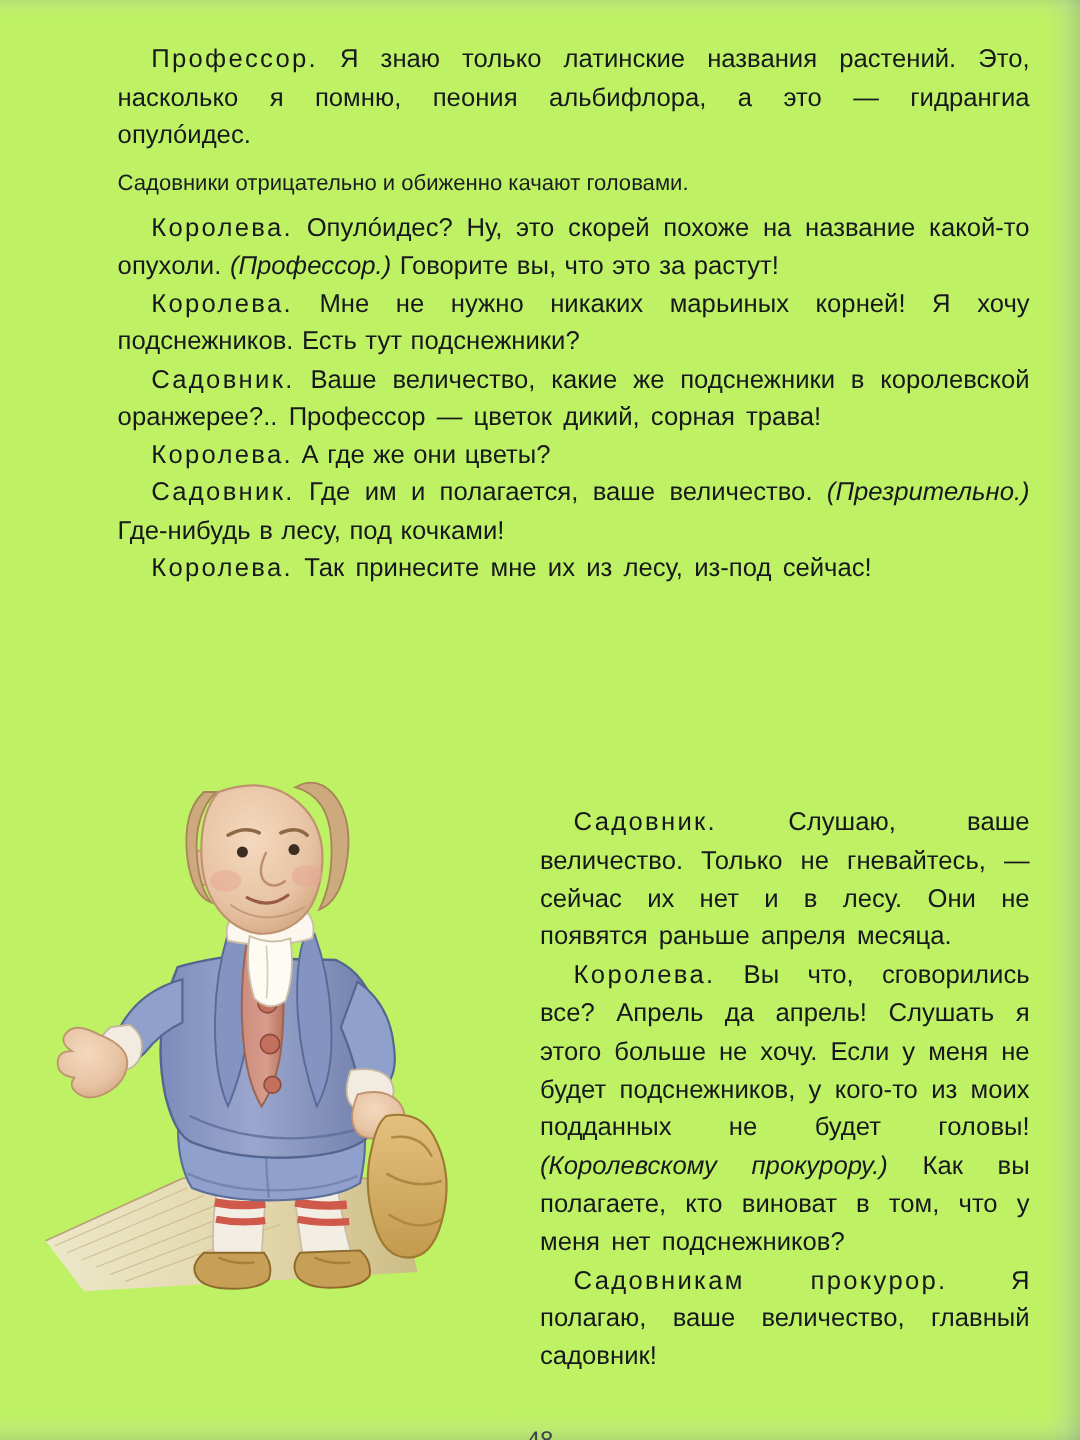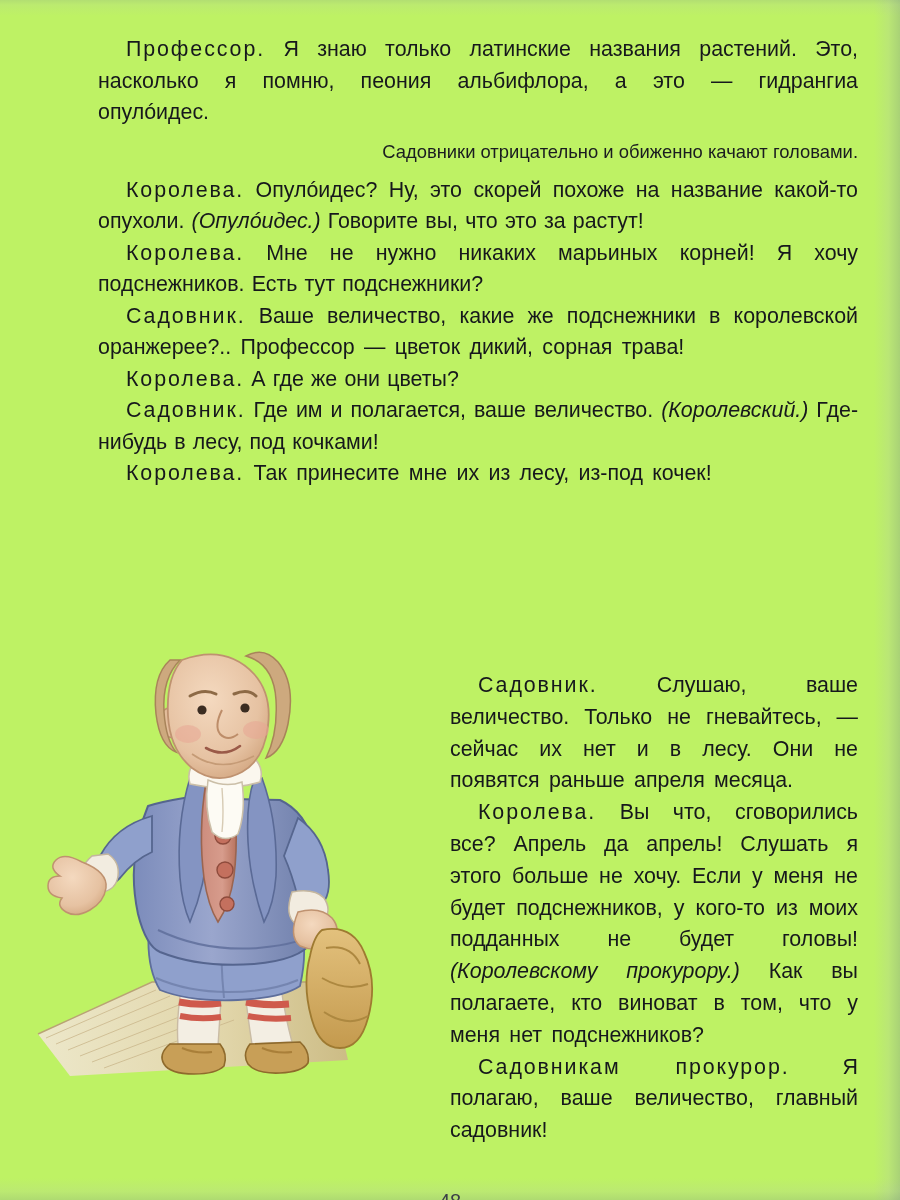--- a/index.html
+++ b/index.html
@@ -63,21 +63,21 @@
     line-height: 31.5px;
     color: #16181c;
     text-align: justify;
     text-indent: 28px;
     hyphens: manual;
   }
   p.stage-center {
     margin: 9px 0 10px 0;
     font-size: 18.4px;
     line-height: 27px;
-    text-align: right;
+    text-align: left;
     color: #1a1c20;
     text-indent: 0;
   }
   .speaker {
     letter-spacing: 1.9px;
   }
   .ital {
     font-style: italic;
   }
 
@@ -133,32 +133,32 @@
 <body>
 
 <div class="page">
 
   <div class="text-col">
 
     <p class="para ws1"><span class="speaker">Профессор.</span><span> Я знаю только латинские названия растений. Это, насколько я помню, пеония альбифлора, а это — гидрангиа опулóидес.</span></p>
 
     <p class="stage-center">Садовники отрицательно и обиженно качают головами.</p>
 
-    <p class="para ws2"><span class="speaker">Королева.</span><span> Опулóидес? Ну, это скорей похоже на название какой-то опухоли. </span><span class="ital">(Опулóидес.)</span><span> Говорите вы, что это за растут!</span></p>
+    <p class="para ws2"><span class="speaker">Королева.</span><span> Опулóидес? Ну, это скорей похоже на название какой-то опухоли. </span><span class="ital">(Профессор.)</span><span> Говорите вы, что это за растут!</span></p>
 
 
     <p class="para ws2"><span class="speaker">Королева.</span><span> Мне не нужно никаких марьиных корней! Я хочу подснежников. Есть тут подснежники?</span></p>
 
     <p class="para ws3"><span class="speaker">Садовник.</span><span> Ваше величество, какие же подснежники в королевской оранжерее?.. Профессор — цветок дикий, сорная трава!</span></p>
 
     <p class="para ws2"><span class="speaker">Королева.</span><span> А где же они цветы?</span></p>
 
-    <p class="para ws2"><span class="speaker">Садовник.</span><span> Где им и полагается, ваше величество. </span><span class="ital">(Королевский.)</span><span> Где-нибудь в лесу, под кочками!</span></p>
-
-    <p class="para ws3"><span class="speaker">Королева.</span><span> Так принесите мне их из лесу, из-под кочек!</span></p>
+    <p class="para ws2"><span class="speaker">Садовник.</span><span> Где им и полагается, ваше величество. </span><span class="ital">(Презрительно.)</span><span> Где-нибудь в лесу, под кочками!</span></p>
+
+    <p class="para ws3"><span class="speaker">Королева.</span><span> Так принесите мне их из лесу, из-под сейчас!</span></p>
   </div>
 
   <div class="lower-wrap">
     <div class="float-illus"></div>
 
     <p class="para ws3"><span class="speaker">Садовник.</span><span> Слушаю, ваше величество. Только не гневайтесь, — сейчас их нет и в лесу. Они не появятся раньше апреля месяца.</span></p>
 
     <p class="para ws3"><span class="speaker">Королева.</span><span> Вы что, сговорились все? Апрель да апрель! Слушать я этого больше не хочу. Если у меня не будет подснежников, у кого-то из моих подданных не будет головы! </span><span class="ital">(Королевскому прокурору.)</span><span> Как вы полагаете, кто виноват в том, что у меня нет подснежников?</span></p>
 
     <p class="para ws3"><span class="speaker">Садовникам прокурор.</span><span> Я полагаю, ваше величество, главный садовник!</span></p>

